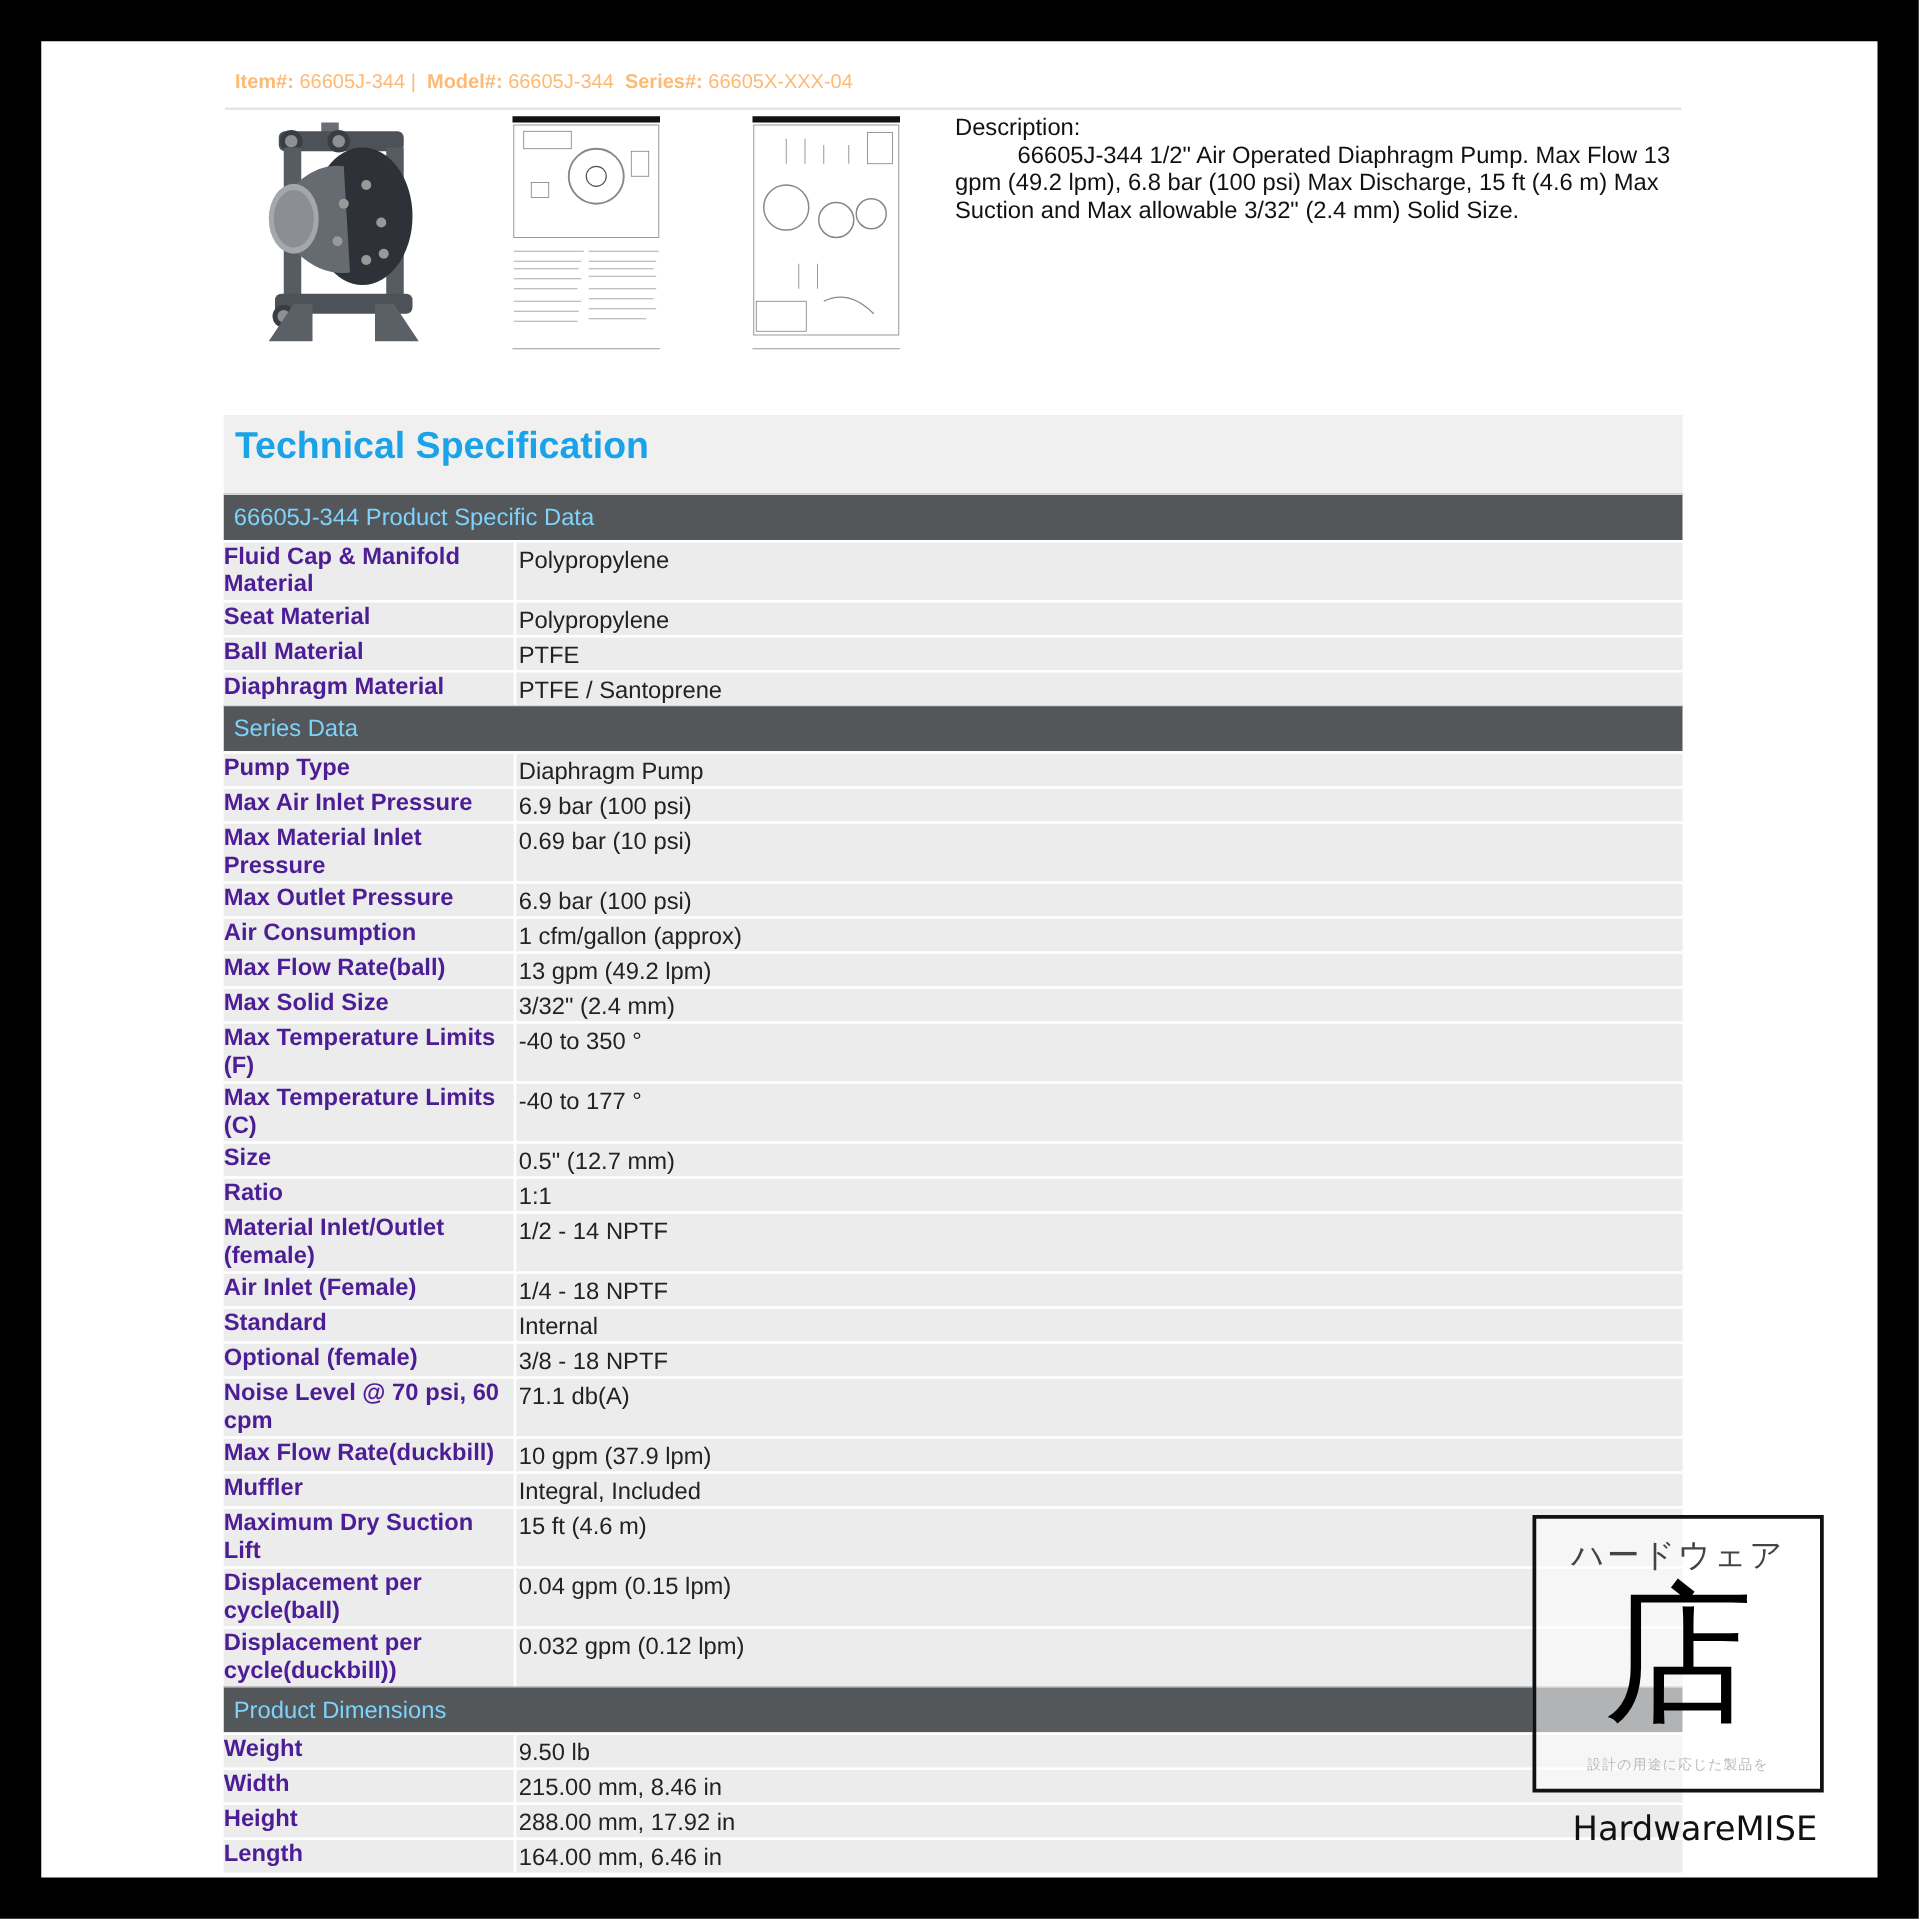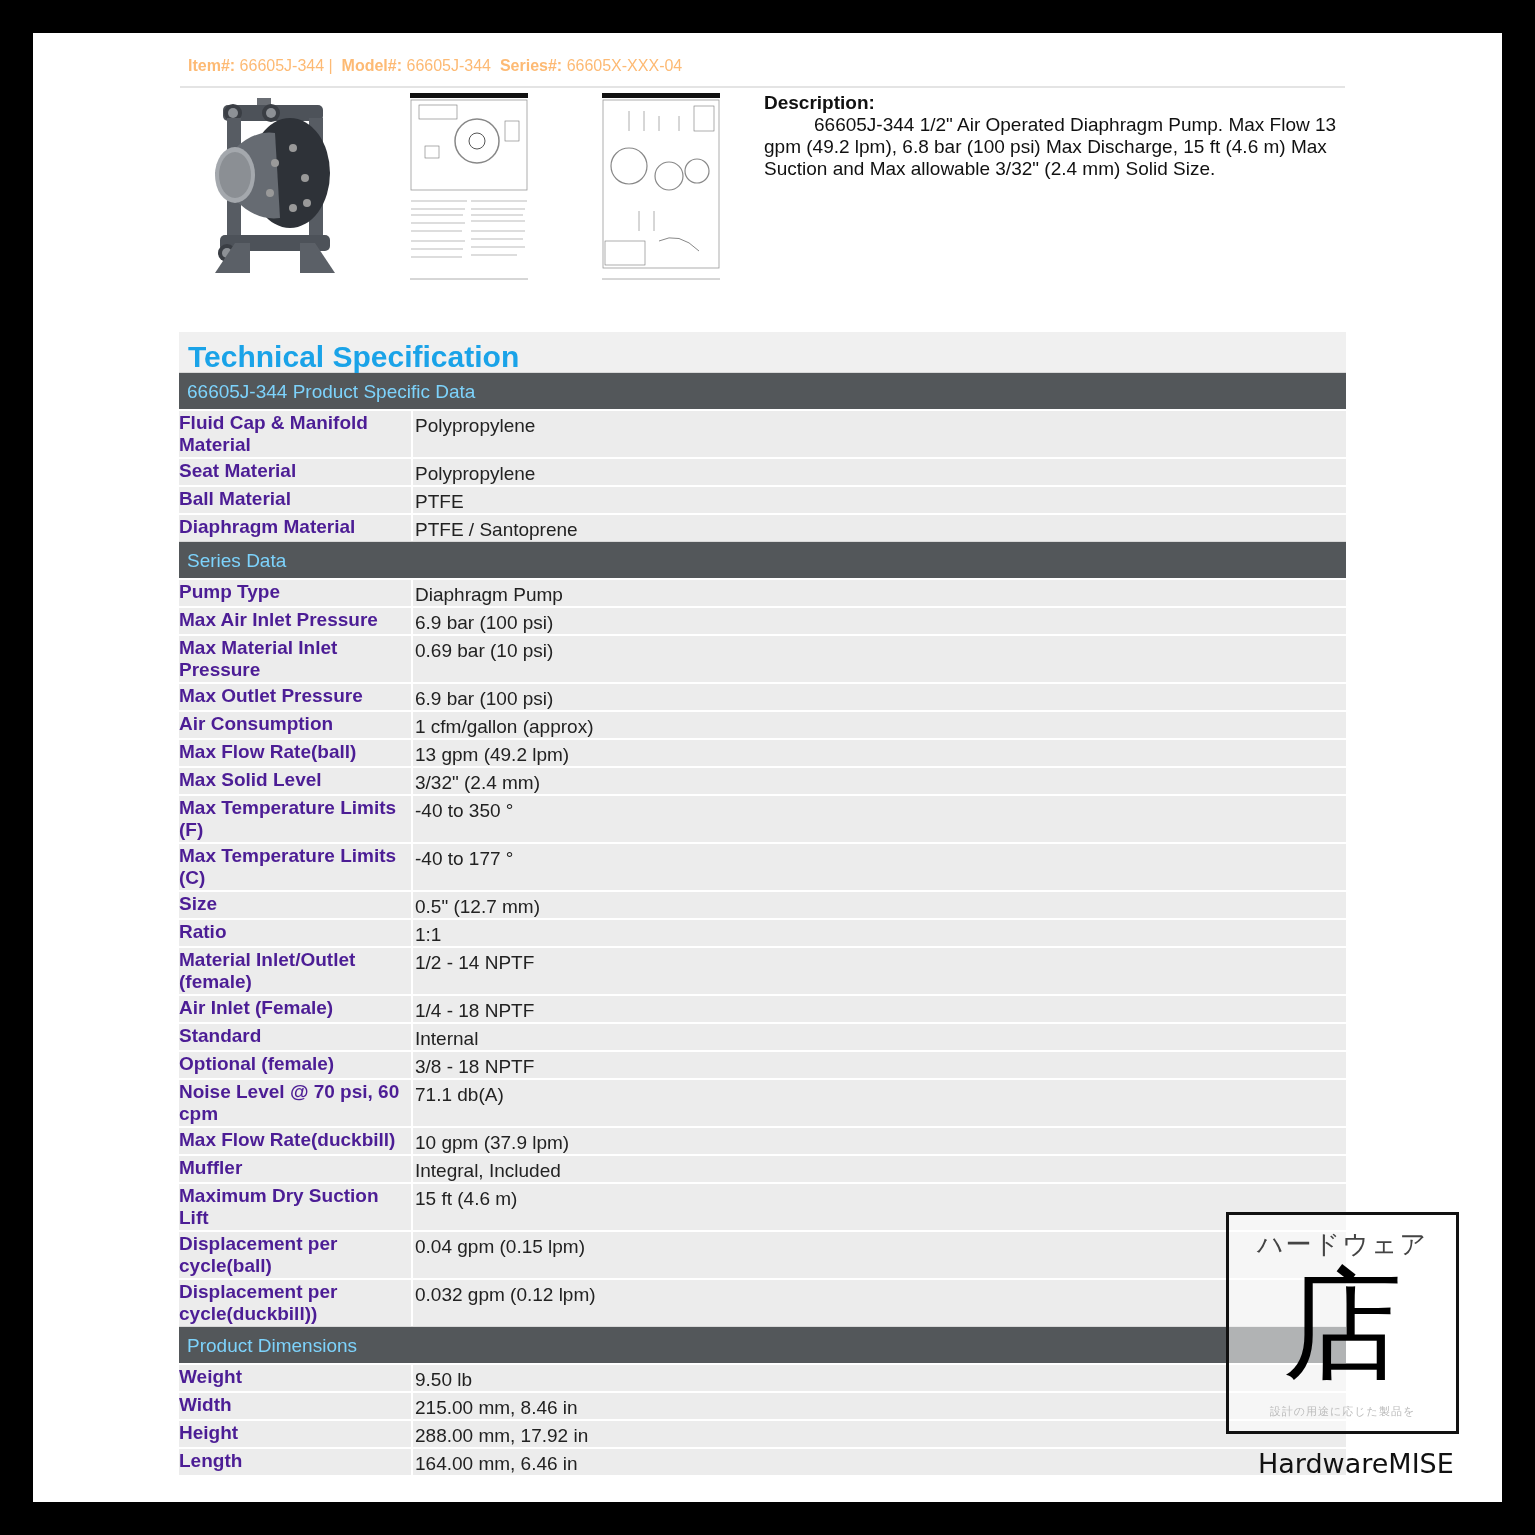--- a/index.html
+++ b/index.html
@@ -21,27 +21,27 @@
     position: absolute; left: 180px; top: 86px; width: 1165px; height: 2px; background: #e4e4e4;
   }
   .thumb { position: absolute; }
   .pump-img { left: 205px; top: 93px; width: 140px; height: 185px; }
   .doc1 { left: 407px; top: 91px; width: 124px; height: 194px; }
   .doc2 { left: 599px; top: 91px; width: 124px; height: 194px; }
   .desc {
     position: absolute; left: 764px; top: 92px; width: 580px;
     font-size: 19px; line-height: 22px; color: #111;
   }
-  .desc .dlabel { font-weight: bold; display: block; }
+  .desc .dlabel { font-weight: normal; display: block; }
   .desc .dtext { text-indent: 50px; display: block; }
   .spec {
     position: absolute; left: 179px; top: 332px; width: 1167px;
   }
   .spec-title {
-    background: #f0f0f0; height: 40px; padding-left: 9px;
+    background: #f0f0f0; height: 63px; padding-left: 9px;
     color: #1aa3e8; font-weight: bold; font-size: 30px; line-height: 50px;
   }
   .sec-head {
     background: #53575a; color: #7dd3fc; font-size: 19px;
     height: 36px; line-height: 38px; padding-left: 8px;
     border-top: 1px solid #d8d8d8;
   }
   .row {
     display: flex; border-top: 2px solid #fff; background: #ececec;
   }
@@ -212,21 +212,21 @@
     </div>
   <div class="row">
       <div class="k">Air Consumption</div>
       <div class="v">1 cfm/gallon (approx)</div>
     </div>
   <div class="row">
       <div class="k">Max Flow Rate(ball)</div>
       <div class="v">13 gpm (49.2 lpm)</div>
     </div>
   <div class="row">
-      <div class="k">Max Solid Level</div>
+      <div class="k">Max Solid Size</div>
       <div class="v">3/32" (2.4 mm)</div>
     </div>
   <div class="row">
       <div class="k">Max Temperature Limits (F)</div>
       <div class="v">-40 to 350 °</div>
     </div>
   <div class="row">
       <div class="k">Max Temperature Limits (C)</div>
       <div class="v">-40 to 177 °</div>
     </div>

